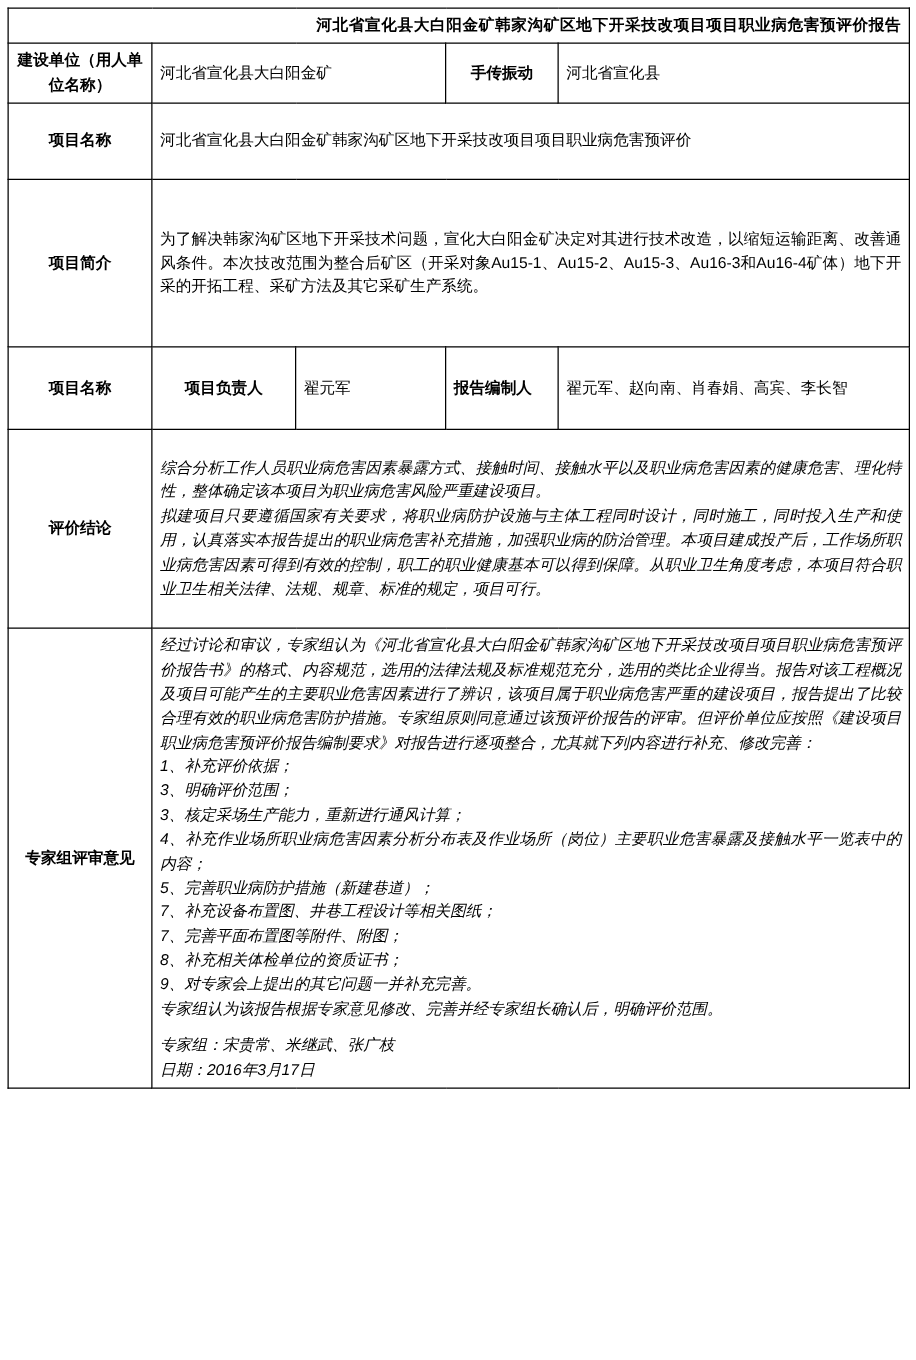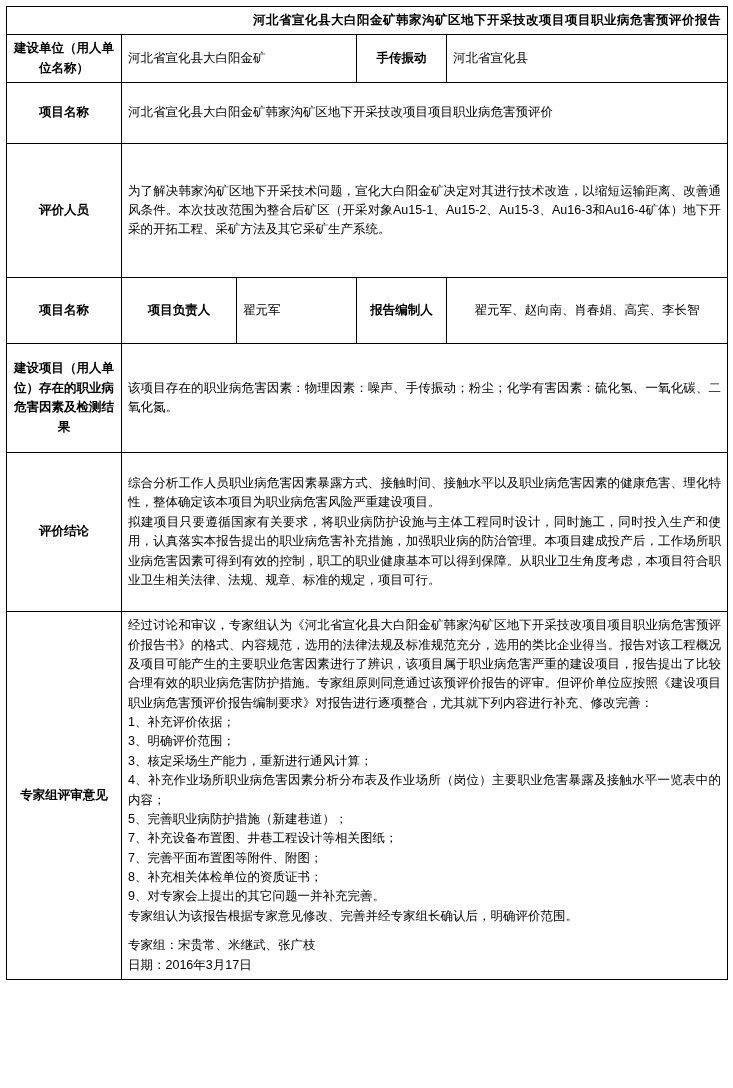--- a/index.html
+++ b/index.html
@@ -51,30 +51,30 @@
   }
   .body-text {
     text-align: justify;
     font-size: 12.5px;
     line-height: 1.62;
     vertical-align: top;
     padding: 6px 8px;
   }
   .body-text p {
     margin: 0;
+    font-style: italic;
   }
   .tall {
     vertical-align: middle;
   }
   .nowrap-center {
-    text-align: center;
+    text-align: left;
     line-height: 1.5;
   }
   .small-lbl {
-    text-align: center;
     font-weight: bold;
     font-size: 12.5px;
     line-height: 1.45;
   }
   .blank-line {
     height: 10px;
   }
 </style>
 </head>
 <body>
@@ -99,37 +99,33 @@
         <td class="lbl">手传振动</td>
         <td class="ctr">河北省宣化县</td>
       </tr>
 
       <tr>
         <td class="lbl" style="height:52px">项目名称</td>
         <td class="ctr" colspan="4">河北省宣化县大白阳金矿韩家沟矿区地下开采技改项目项目职业病危害预评价</td>
       </tr>
 
       <tr>
-        <td class="lbl tall" style="height:125px">评价人员</td>
+        <td class="lbl tall" style="height:125px">项目简介</td>
         <td class="body-text" colspan="4" style="vertical-align:middle">为了解决韩家沟矿区地下开采技术问题，宣化大白阳金矿决定对其进行技术改造，以缩短运输距离、改善通风条件。本次技改范围为整合后矿区（开采对象Au15-1、Au15-2、Au15-3、Au16-3和Au16-4矿体）地下开采的开拓工程、采矿方法及其它采矿生产系统。</td>
       </tr>
 
       <tr>
         <td class="lbl" style="height:57px">项目名称</td>
         <td class="lbl">项目负责人</td>
         <td class="ctr">翟元军</td>
         <td class="small-lbl">报告编制人</td>
         <td class="nowrap-center">翟元军、赵向南、肖春娟、高宾、李长智</td>
       </tr>
 
 
-      <tr>
-        <td class="lbl tall" style="height:100px">建设项目（用人单位）存在的职业病危害因素及检测结果</td>
-        <td class="body-text" colspan="4">该项目存在的职业病危害因素：物理因素：噪声、手传振动；粉尘；化学有害因素：硫化氢、一氧化碳、二氧化氮。</td>
-      </tr>
 
       <tr>
         <td class="lbl tall" style="height:150px">评价结论</td>
         <td class="body-text" colspan="4">
           <p>综合分析工作人员职业病危害因素暴露方式、接触时间、接触水平以及职业病危害因素的健康危害、理化特性，整体确定该本项目为职业病危害风险严重建设项目。</p>
           <p>拟建项目只要遵循国家有关要求，将职业病防护设施与主体工程同时设计，同时施工，同时投入生产和使用，认真落实本报告提出的职业病危害补充措施，加强职业病的防治管理。本项目建成投产后，工作场所职业病危害因素可得到有效的控制，职工的职业健康基本可以得到保障。从职业卫生角度考虑，本项目符合职业卫生相关法律、法规、规章、标准的规定，项目可行。</p>
         </td>
       </tr>
 
       <tr>

